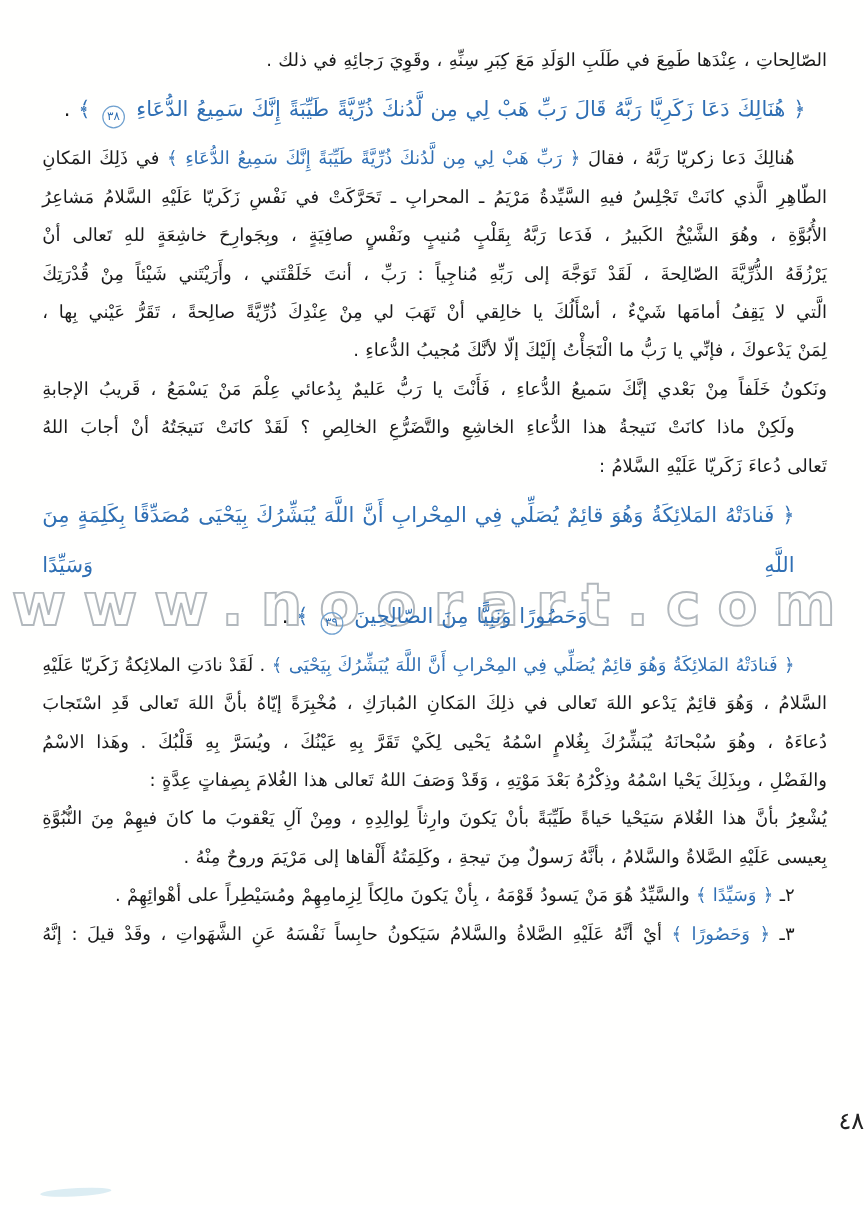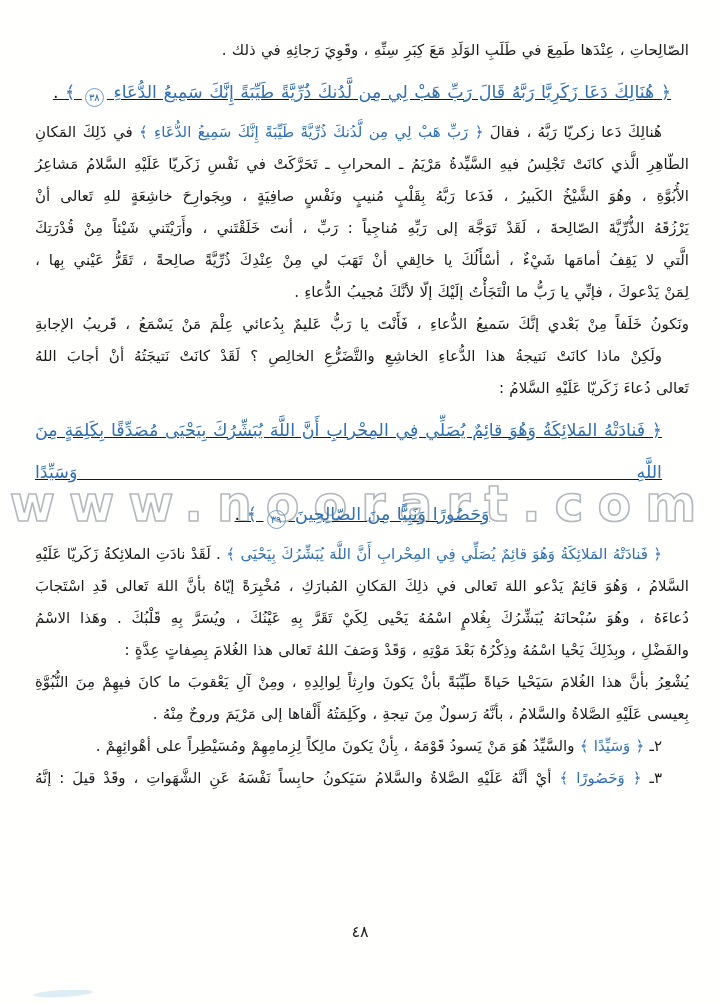--- a/index.html
+++ b/index.html
@@ -23,42 +23,42 @@
   .a-l{text-align:right;text-align-last:right;}
   .a-c{text-align:center;text-align-last:center;}
   .ind{padding-right:27px;}
   .seg-k{color:#1b1b1b;}
   .seg-b{color:#2f6fb4;}
   
   .blk-ayah .line{
     font-size:17.5px;line-height:42px;color:#2f6fb4;
     word-spacing:1px;
   }
-  .blk-ayah{margin:5px 0 3px 0;text-decoration:underline;}
+  .blk-ayah{margin:5px 0 3px 0;}
   
   .seg-n{
     display:inline-block;box-sizing:border-box;
     width:19px;height:19px;line-height:17px;
     border:1.4px solid #6fa0cf;border-radius:50%;
     color:#2f6fb4;font-size:10px;text-align:center;
     vertical-align:-3px;margin:0 3px;
     text-align-last:center;
   }
   
   .watermark{
     position:absolute;top:476px;left:-6px;right:-6px;height:60px;
     direction:ltr;text-align:center;white-space:nowrap;overflow:hidden;
     font-size:49px;letter-spacing:14px;font-weight:bold;
     color:transparent;-webkit-text-stroke:1.6px rgba(152,160,167,0.75);
     pointer-events:none;
   }
   
   .page-number{
     position:absolute;top:922px;left:0;right:0;
-    text-align:center;font-size:16px;color:#222;
+    font-size:20px;color:#222;
     direction:rtl;
   }
   .scan-artifact{
     position:absolute;left:34px;top:990px;width:58px;height:7px;
     background:rgba(140,195,220,0.30);
     border-radius:50%;transform:skewX(-25deg) rotate(-3deg);
   }
 </style>
 </head>
 <body>

